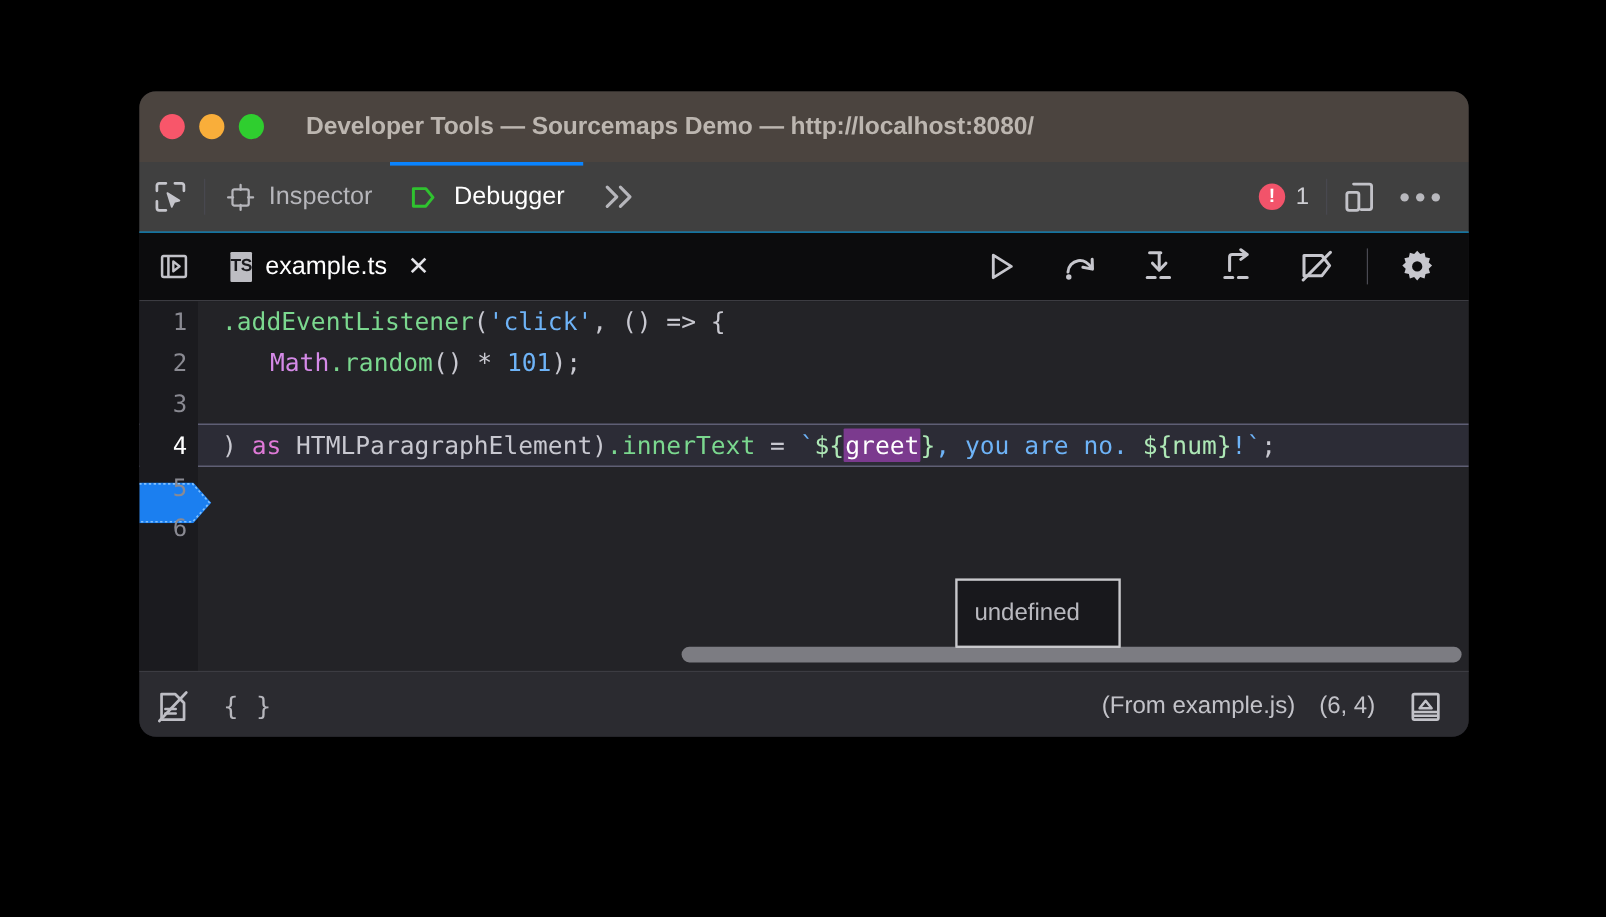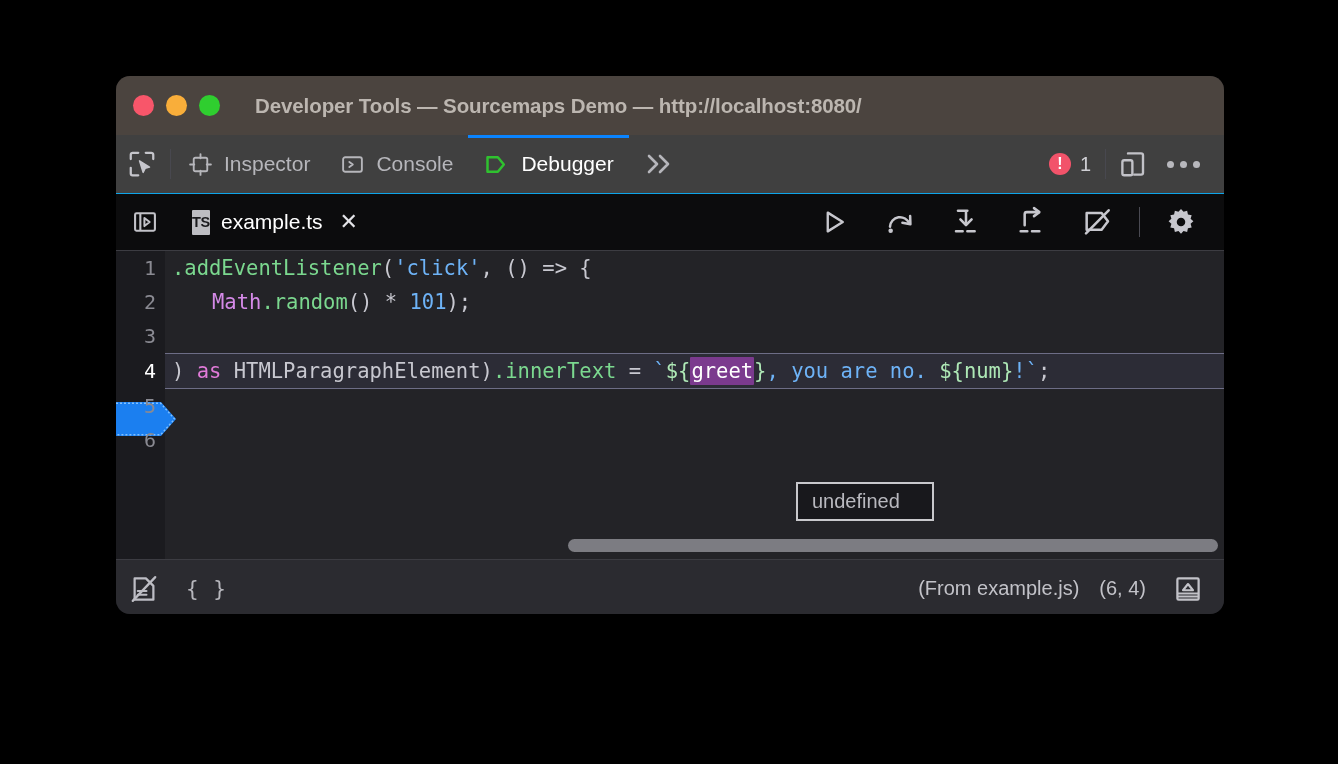--- a/index.html
+++ b/index.html
@@ -200,20 +200,21 @@
     padding-right: 9px;
     box-sizing: border-box;
     color: #8a8a92;
     font-family: "DejaVu Sans Mono", monospace;
     font-size: 20px;
     z-index: 3;
   }
   .code-text {
     padding-left: 7px;
     color: #c8c8d0;
+    margin-left: 13px;
   }
   .code-line.paused {
     background: #2c2c36;
     border-top: 1px solid #6d6d86;
     border-bottom: 1px solid #6d6d86;
     height: 34px;
     box-sizing: content-box;
   }
   .code-line.paused .ln {
     color: #ffffff;
@@ -241,21 +242,21 @@
     background: #7b3a8e;
     color: #ffffff;
     padding: 2px 1px;
     border-radius: 1px;
   }
 
   
   .tooltip {
     position: absolute;
     left: 680px; top: 231px;
-    width: 138px; height: 39px;
+    width: 138px; height: 58px;
     background: #18181c;
     border: 2px solid #c8c8cc;
     display: flex; align-items: center;
     padding-left: 14px;
     box-sizing: border-box;
     color: #b9b9bf;
     font-size: 20px;
     z-index: 9;
   }
 
@@ -343,27 +344,20 @@
         <div class="vsep"></div>
 
         <div class="tab">
           <svg width="25" height="25" viewBox="0 0 24 24">
             <rect x="5.5" y="5.5" width="13" height="13" rx="1.5" fill="none" stroke="#b6b6bb" stroke-width="1.8"></rect>
             <path d="M12 2v4M12 18v4M2 12h4M18 12h4" stroke="#b6b6bb" stroke-width="1.8" stroke-linecap="round"></path>
           </svg>
           <span>Inspector</span>
         </div>
 
-        <div class="tab">
-          <svg width="25" height="25" viewBox="0 0 24 24">
-            <rect x="3" y="5" width="18" height="14" rx="2" fill="none" stroke="#b6b6bb" stroke-width="1.8"></rect>
-            <path d="M9 9.5l3.3 2.5L9 14.5" fill="none" stroke="#b6b6bb" stroke-width="1.8" stroke-linecap="round" stroke-linejoin="round"></path>
-          </svg>
-          <span>Console</span>
-        </div>
 
         <div class="tab active">
           <svg width="27" height="27" viewBox="0 0 24 24">
             <path d="M4 5.5h9.2l5.3 6.5-5.3 6.5H4z" fill="none" stroke="#2fc22f" stroke-width="2.2" stroke-linejoin="round"></path>
           </svg>
           <span>Debugger</span>
         </div>
 
         <div class="chev-more">
           <svg width="32" height="26" viewBox="0 0 32 26">

